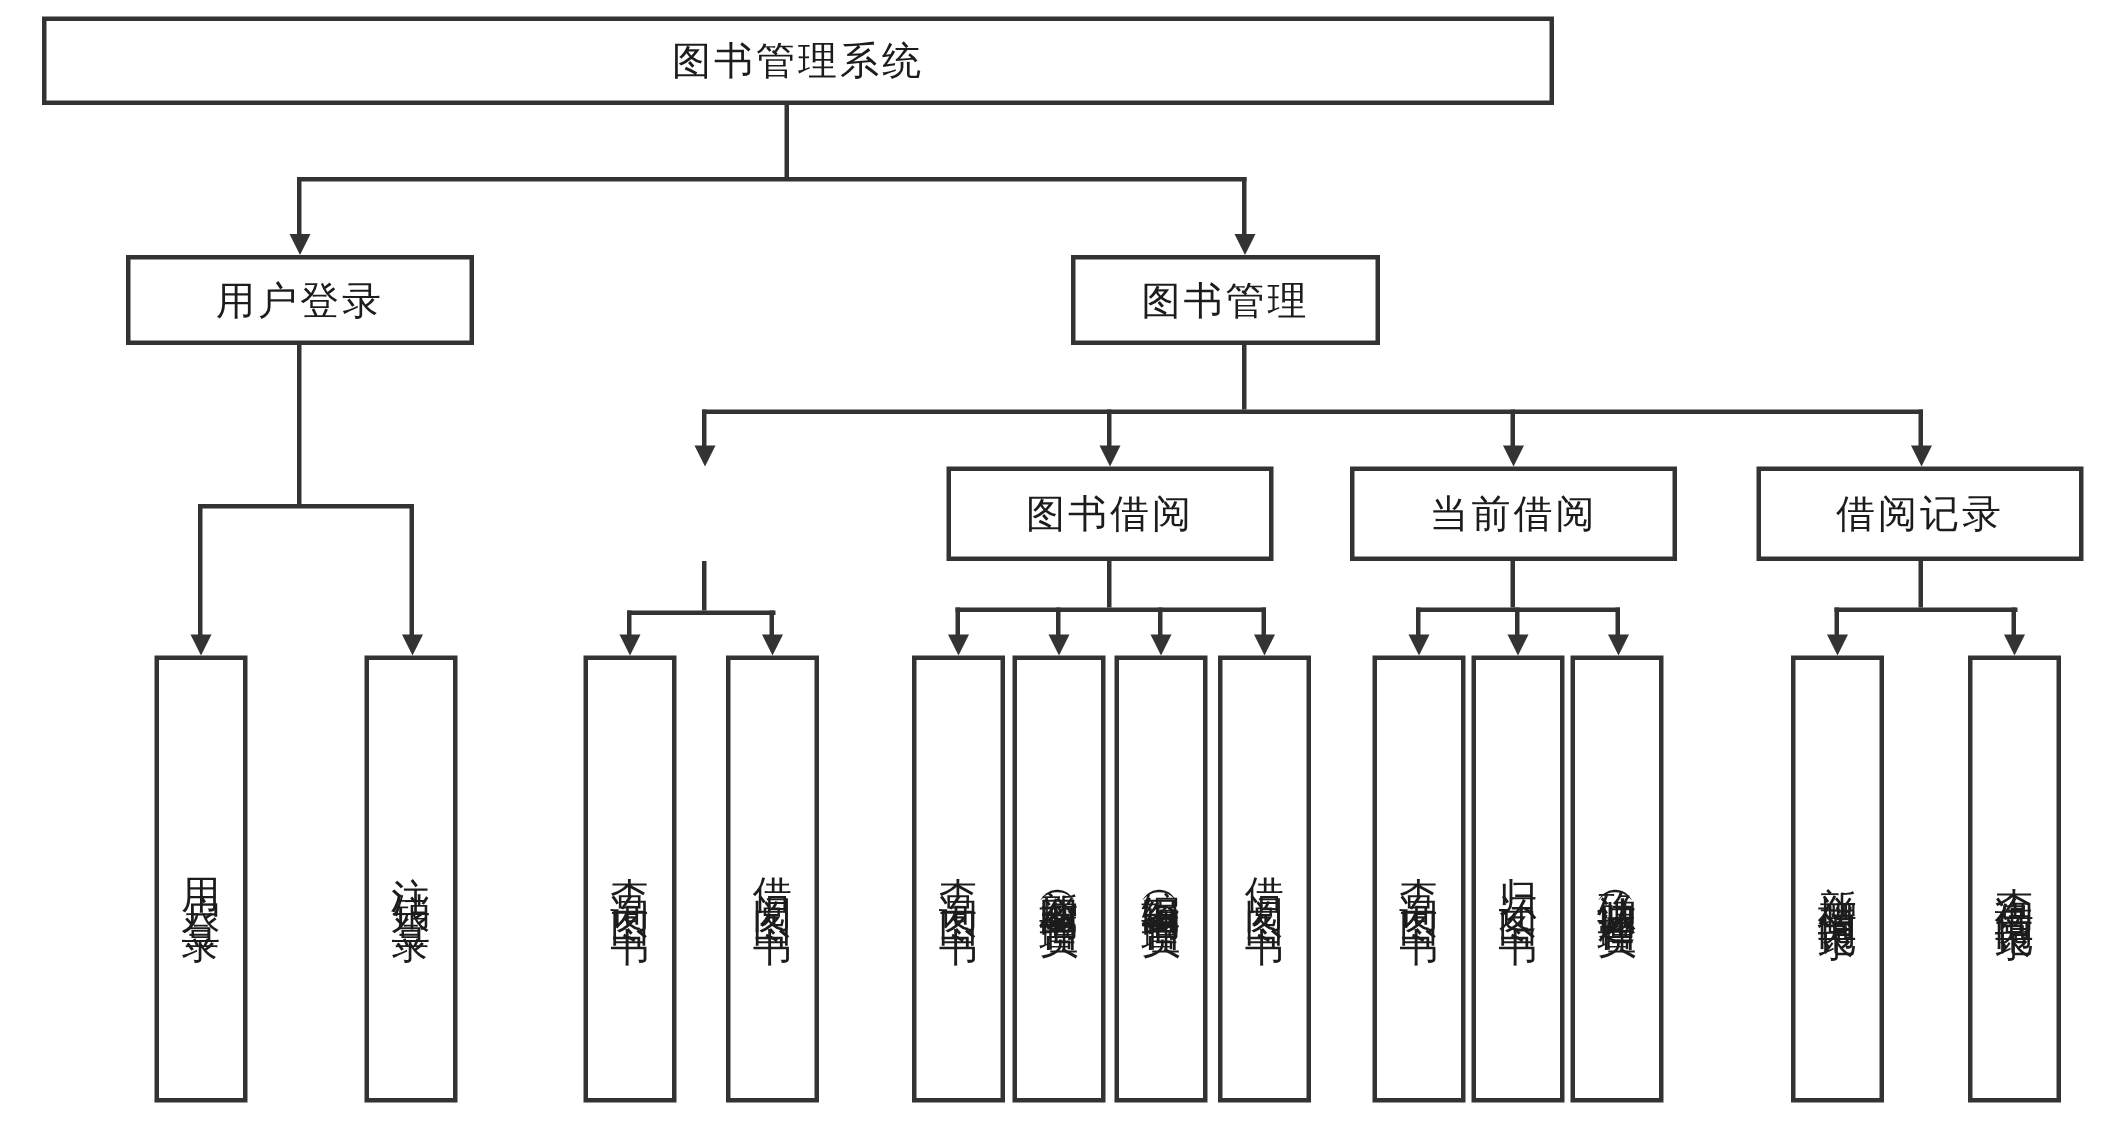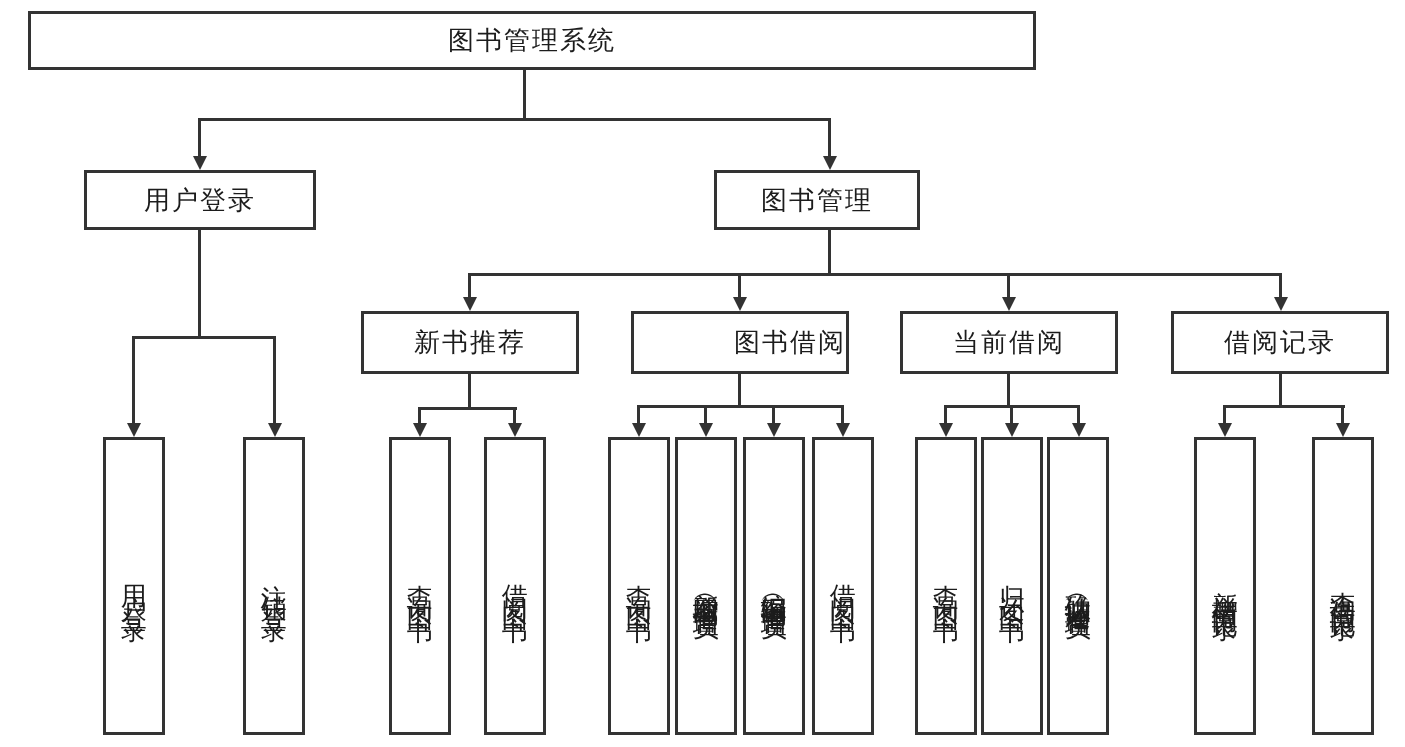--- a/index.html
+++ b/index.html
@@ -11,21 +11,21 @@
   
   .box{
     position:absolute;box-sizing:border-box;border:3px solid var(--line,#333);
     background:#fff;display:flex;align-items:center;justify-content:center;
   }
   .hlabel{font-size:26px;letter-spacing:2px;white-space:nowrap;}
   .b-root{left:12px;top:11px;width:1008px;height:59px;margin-left:16px;}
   .b-user{left:84px;top:170px;width:232px;height:60px;}
   .b-mgmt{left:714px;top:170px;width:206px;height:60px;}
   .b-nb{left:361px;top:311px;width:218px;height:63px;}
-  .b-bb{left:631px;top:311px;width:218px;height:63px;justify-content:flex-end;}
+  .b-bb{left:631px;top:311px;width:218px;height:63px;}
   .b-cb{left:900px;top:311px;width:218px;height:63px;}
   .b-br{left:1171px;top:311px;width:218px;height:63px;}
   
   .leaf{top:437px;height:298px;width:62px;}
   .vtext{writing-mode:vertical-rl;text-orientation:mixed;font-size:26px;line-height:1.1;}
   .sp4{letter-spacing:11px;}
   .sp6{letter-spacing:5px;}
   .sp9{letter-spacing:3px;}
   .lf1{left:103px;}  .lf2{left:243px;}
   .lf3{left:389px;}  .lf4{left:484px;}
@@ -55,23 +55,20 @@
     <span class="hlabel">图书管理系统</span>
   </div>
 
   <div class="box b-user">
     <span class="hlabel">用户登录</span>
   </div>
   <div class="box b-mgmt">
     <span class="hlabel">图书管理</span>
   </div>
 
-  <div class="box b-nb">
-    <span class="hlabel">新书推荐</span>
-  </div>
   <div class="box b-bb">
     <span class="hlabel">图书借阅</span>
   </div>
   <div class="box b-br">
     <span class="hlabel">借阅记录</span>
   </div>
   <div class="box b-cb">
     <span class="hlabel">当前借阅</span>
   </div>
 

